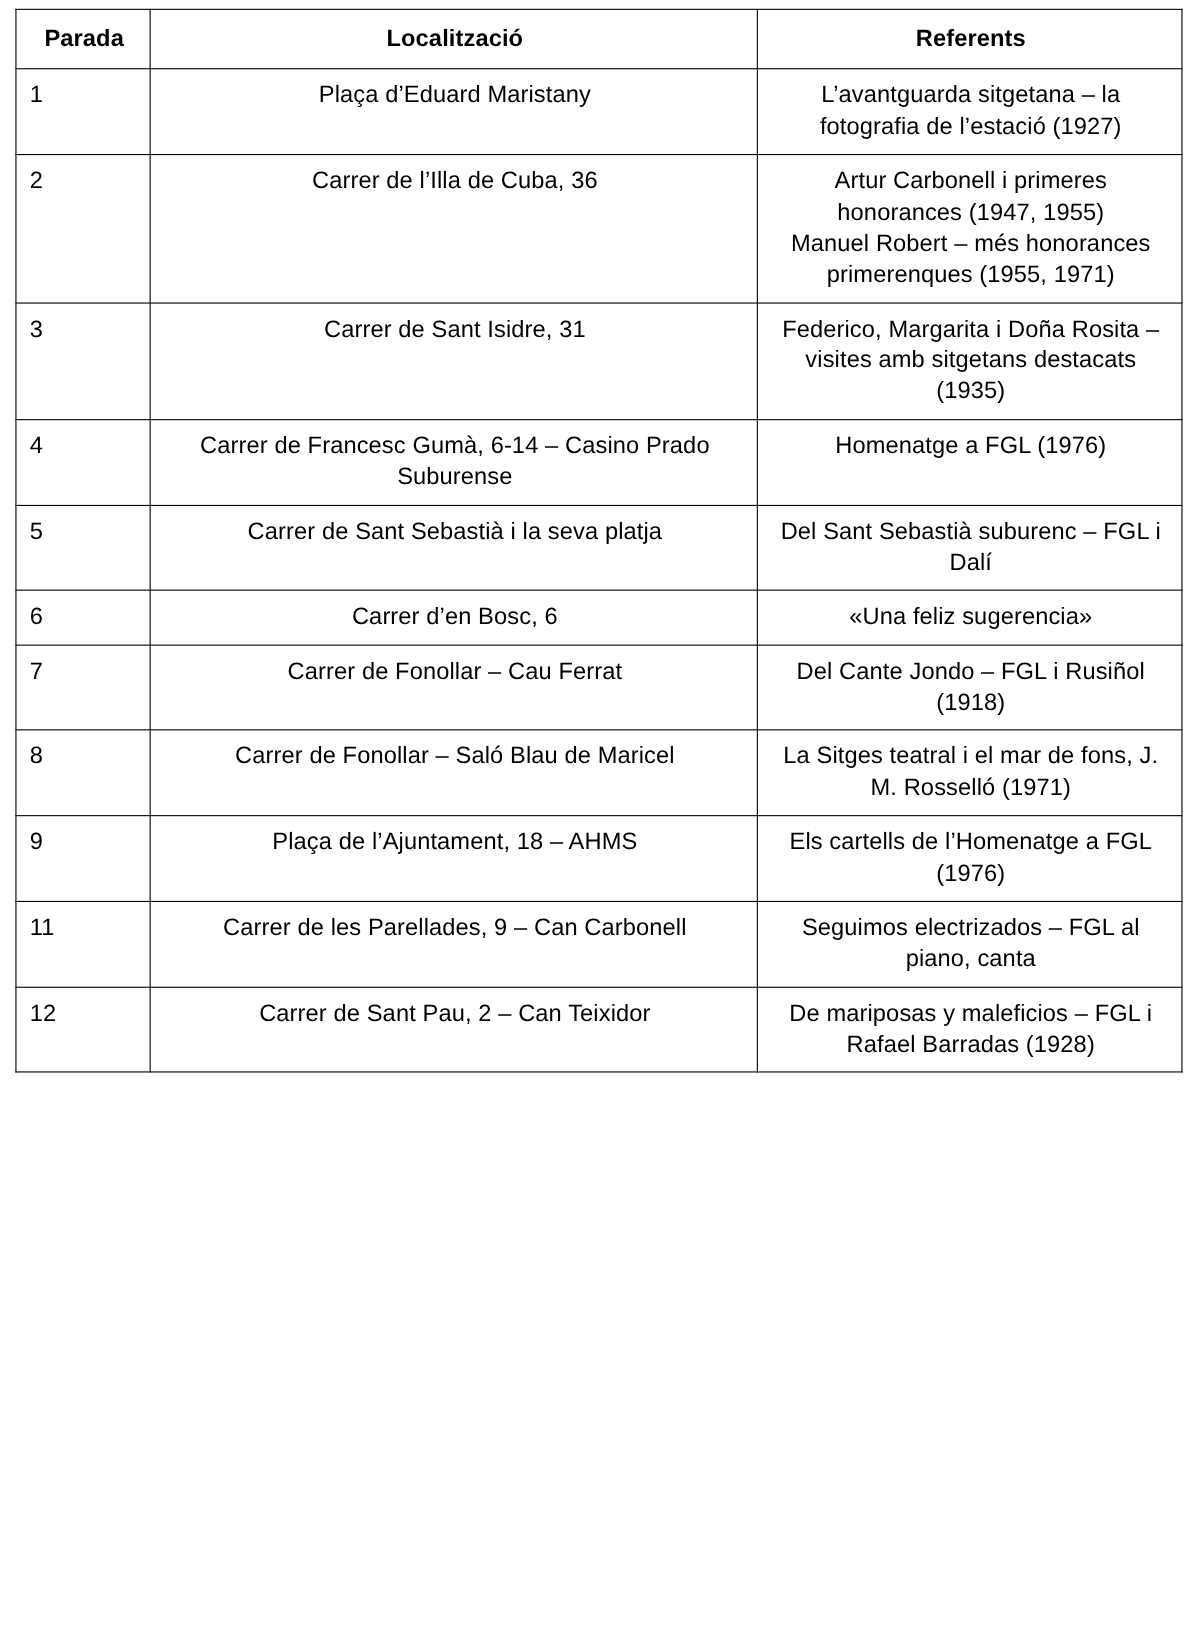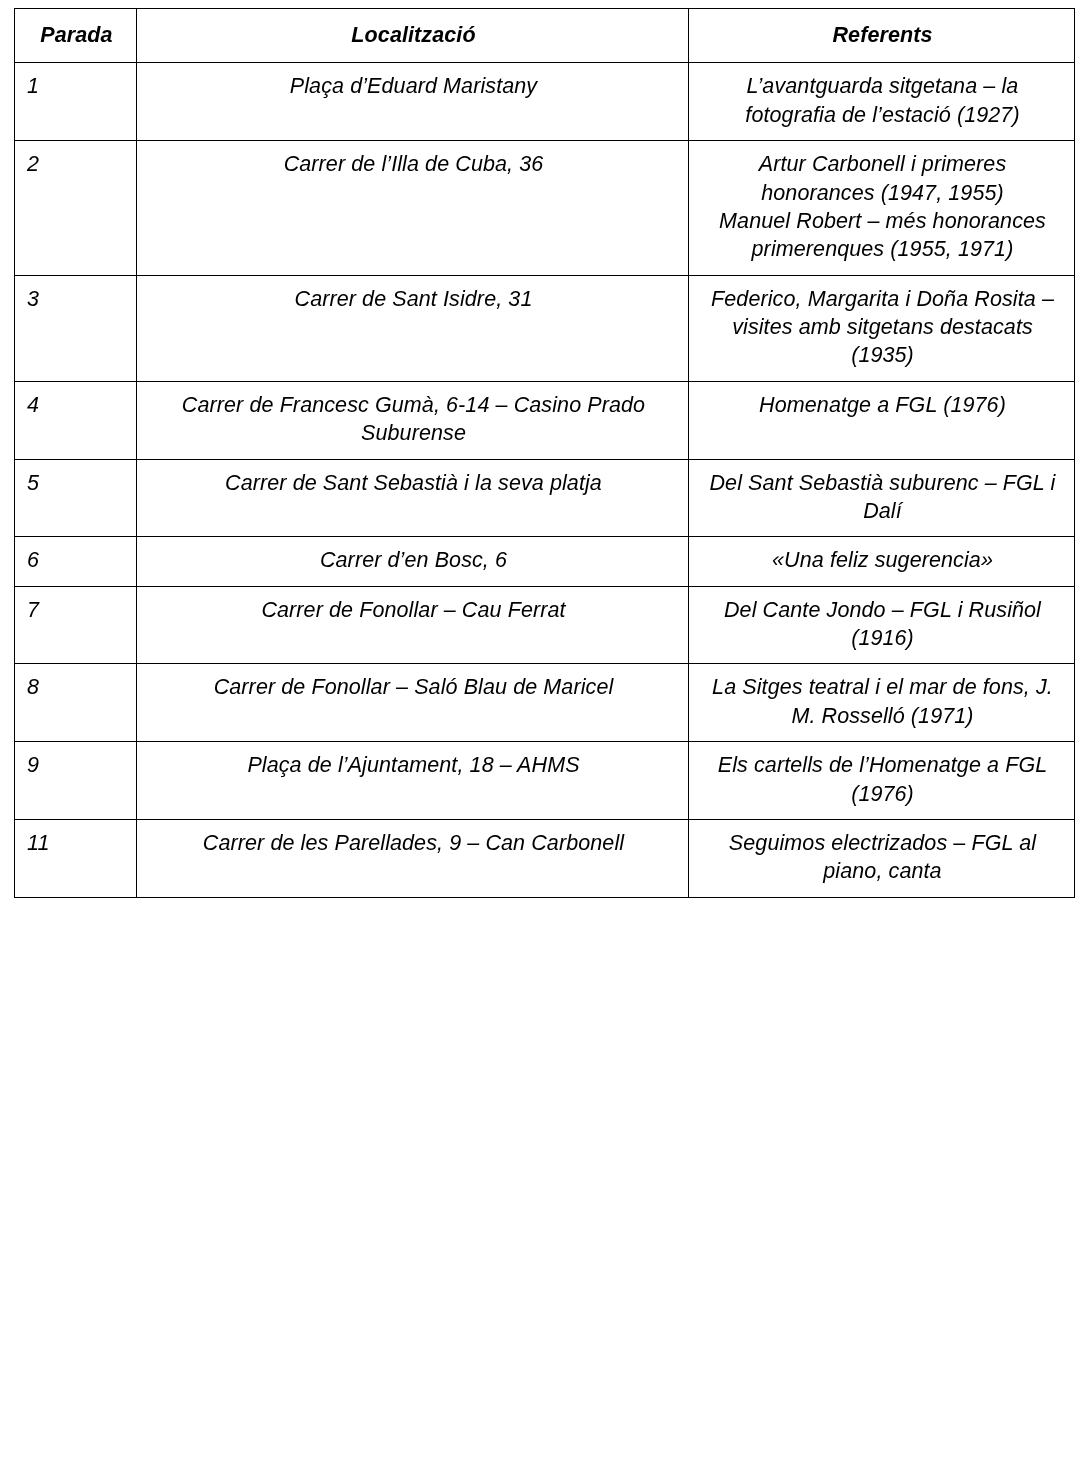--- a/index.html
+++ b/index.html
@@ -32,21 +32,20 @@
   table.stops-table col.c-referents { width: 386px; }
 
   table.stops-table th,
   table.stops-table td {
     border: 1px solid #000000;
     vertical-align: top;
     padding: 9px 10px 11px 12px;
     font-size: 21.5px;
     line-height: 1.32;
     letter-spacing: 0.1px;
-    font-style: italic;
   }
   table.stops-table thead th {
     font-weight: bold;
     padding-top: 12px;
     padding-bottom: 13px;
   }
   td.num {
     white-space: nowrap;
   }
   .cell-line {
@@ -126,21 +125,21 @@
           <td>
             <span class="cell-line">«Una feliz sugerencia»</span>
           </td>
         </tr>
         <tr>
           <td class="num">7</td>
           <td>
             <span class="cell-line">Carrer de Fonollar – Cau Ferrat</span>
           </td>
           <td>
-            <span class="cell-line">Del Cante Jondo – FGL i Rusiñol (1916)</span>
+            <span class="cell-line">Del Cante Jondo – FGL i Rusiñol (1918)</span>
           </td>
         </tr>
         <tr>
           <td class="num">8</td>
           <td>
             <span class="cell-line">Carrer de Fonollar –  Saló Blau de Maricel</span>
           </td>
           <td>
             <span class="cell-line">La Sitges teatral i el mar de fons, J. M. Rosselló (1971)</span>
           </td>
@@ -156,15 +155,24 @@
         </tr>
         <tr>
           <td class="num">11</td>
           <td>
             <span class="cell-line">Carrer de les Parellades, 9 – Can Carbonell</span>
           </td>
           <td>
             <span class="cell-line">Seguimos electrizados – FGL al piano, canta</span>
           </td>
         </tr>
+        <tr>
+          <td class="num">12</td>
+          <td>
+            <span class="cell-line">Carrer de Sant Pau, 2 – Can Teixidor</span>
+          </td>
+          <td>
+            <span class="cell-line">De mariposas y maleficios – FGL i Rafael Barradas (1928)</span>
+          </td>
+        </tr>
       </tbody>
   </table>
 </div>
 
 </body></html>

